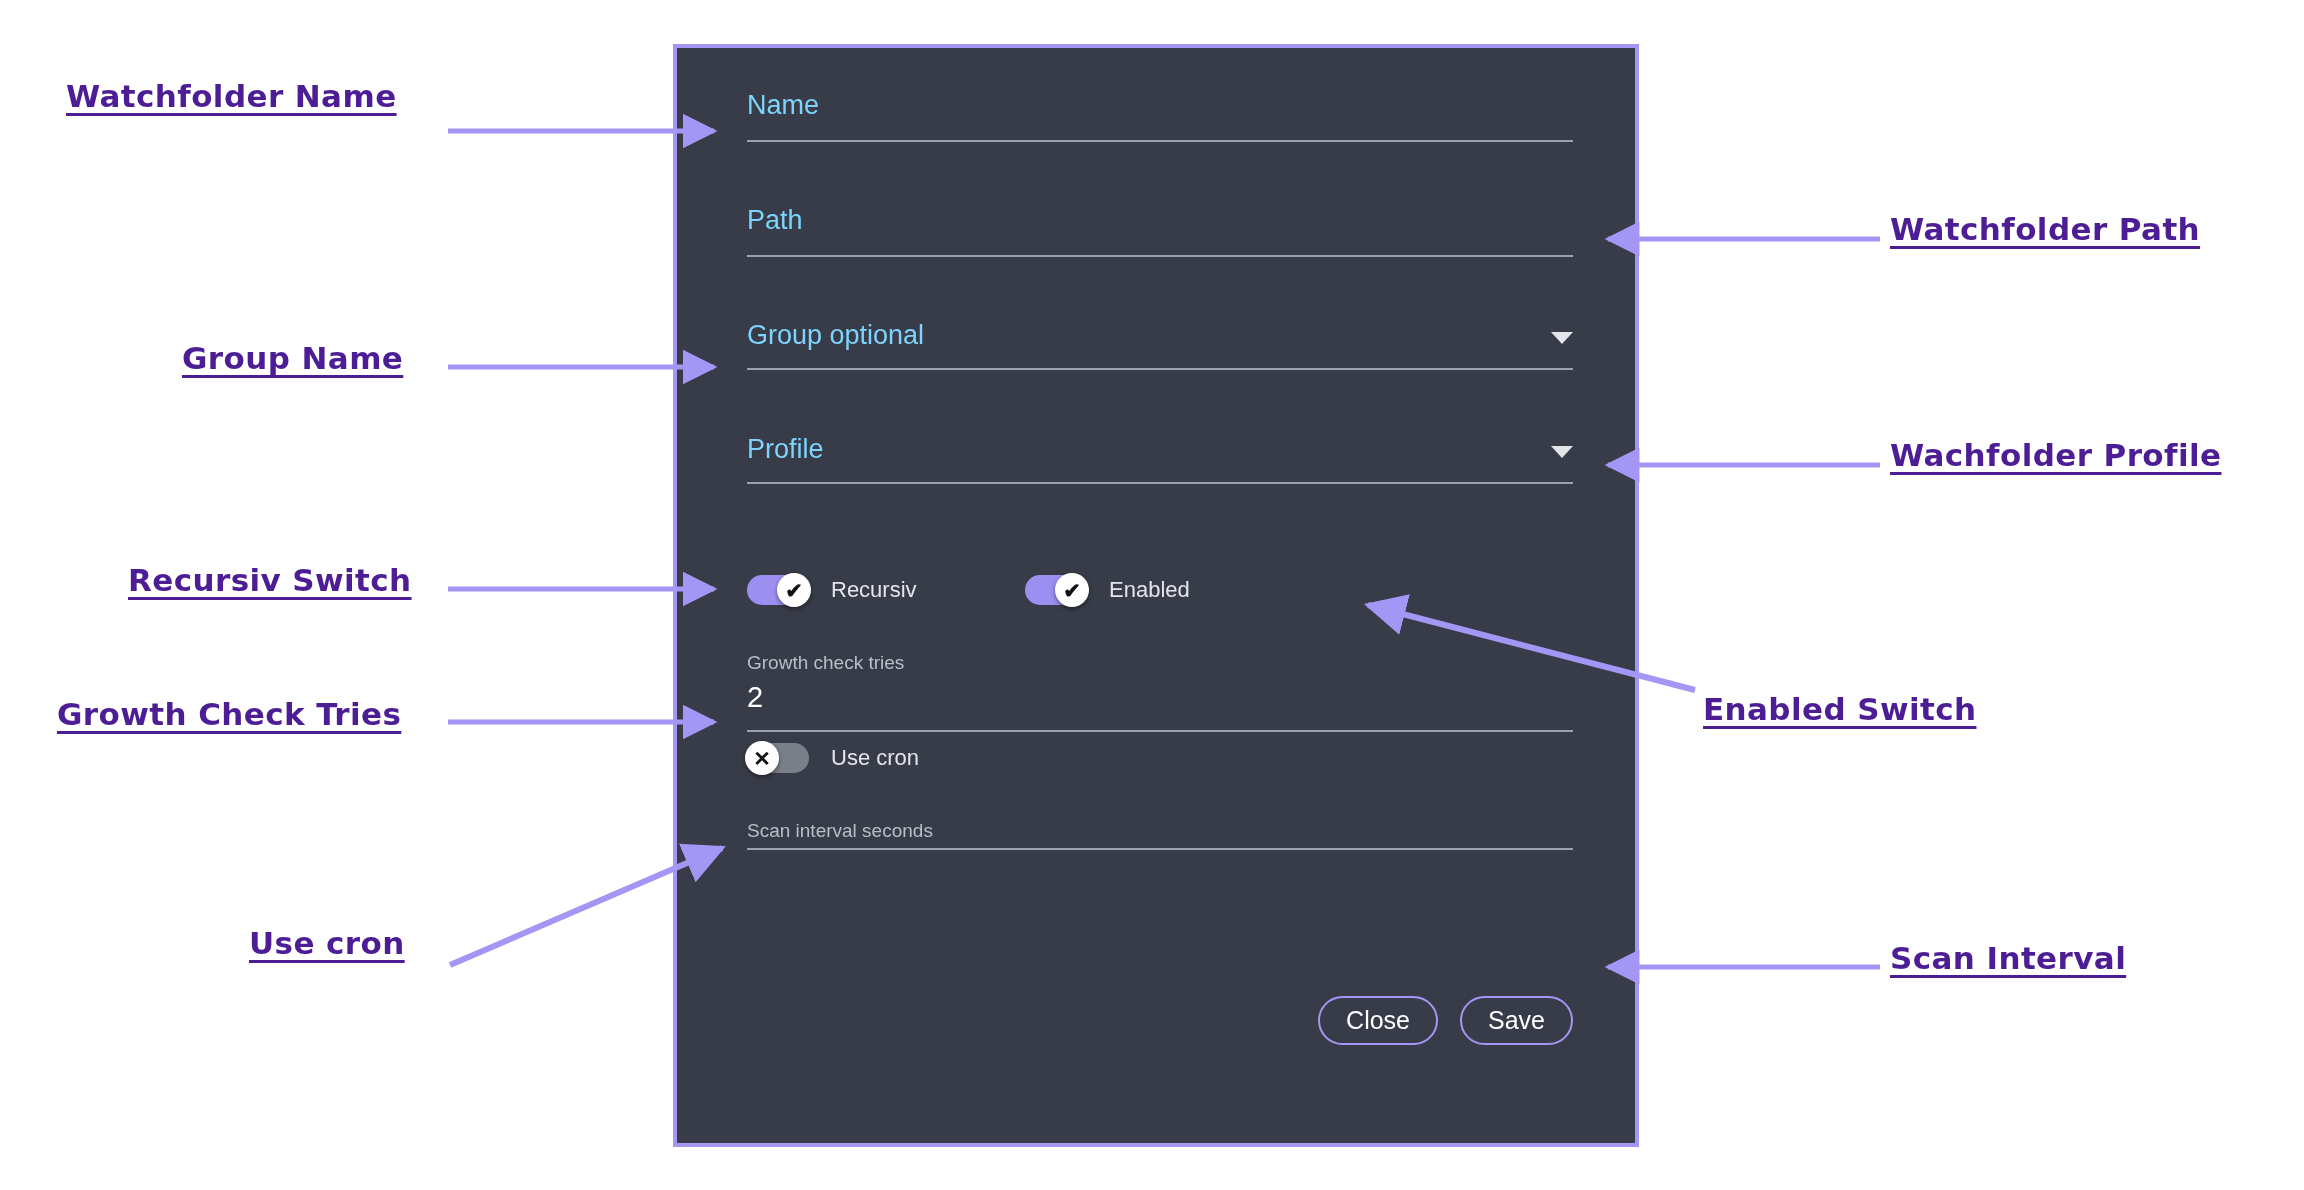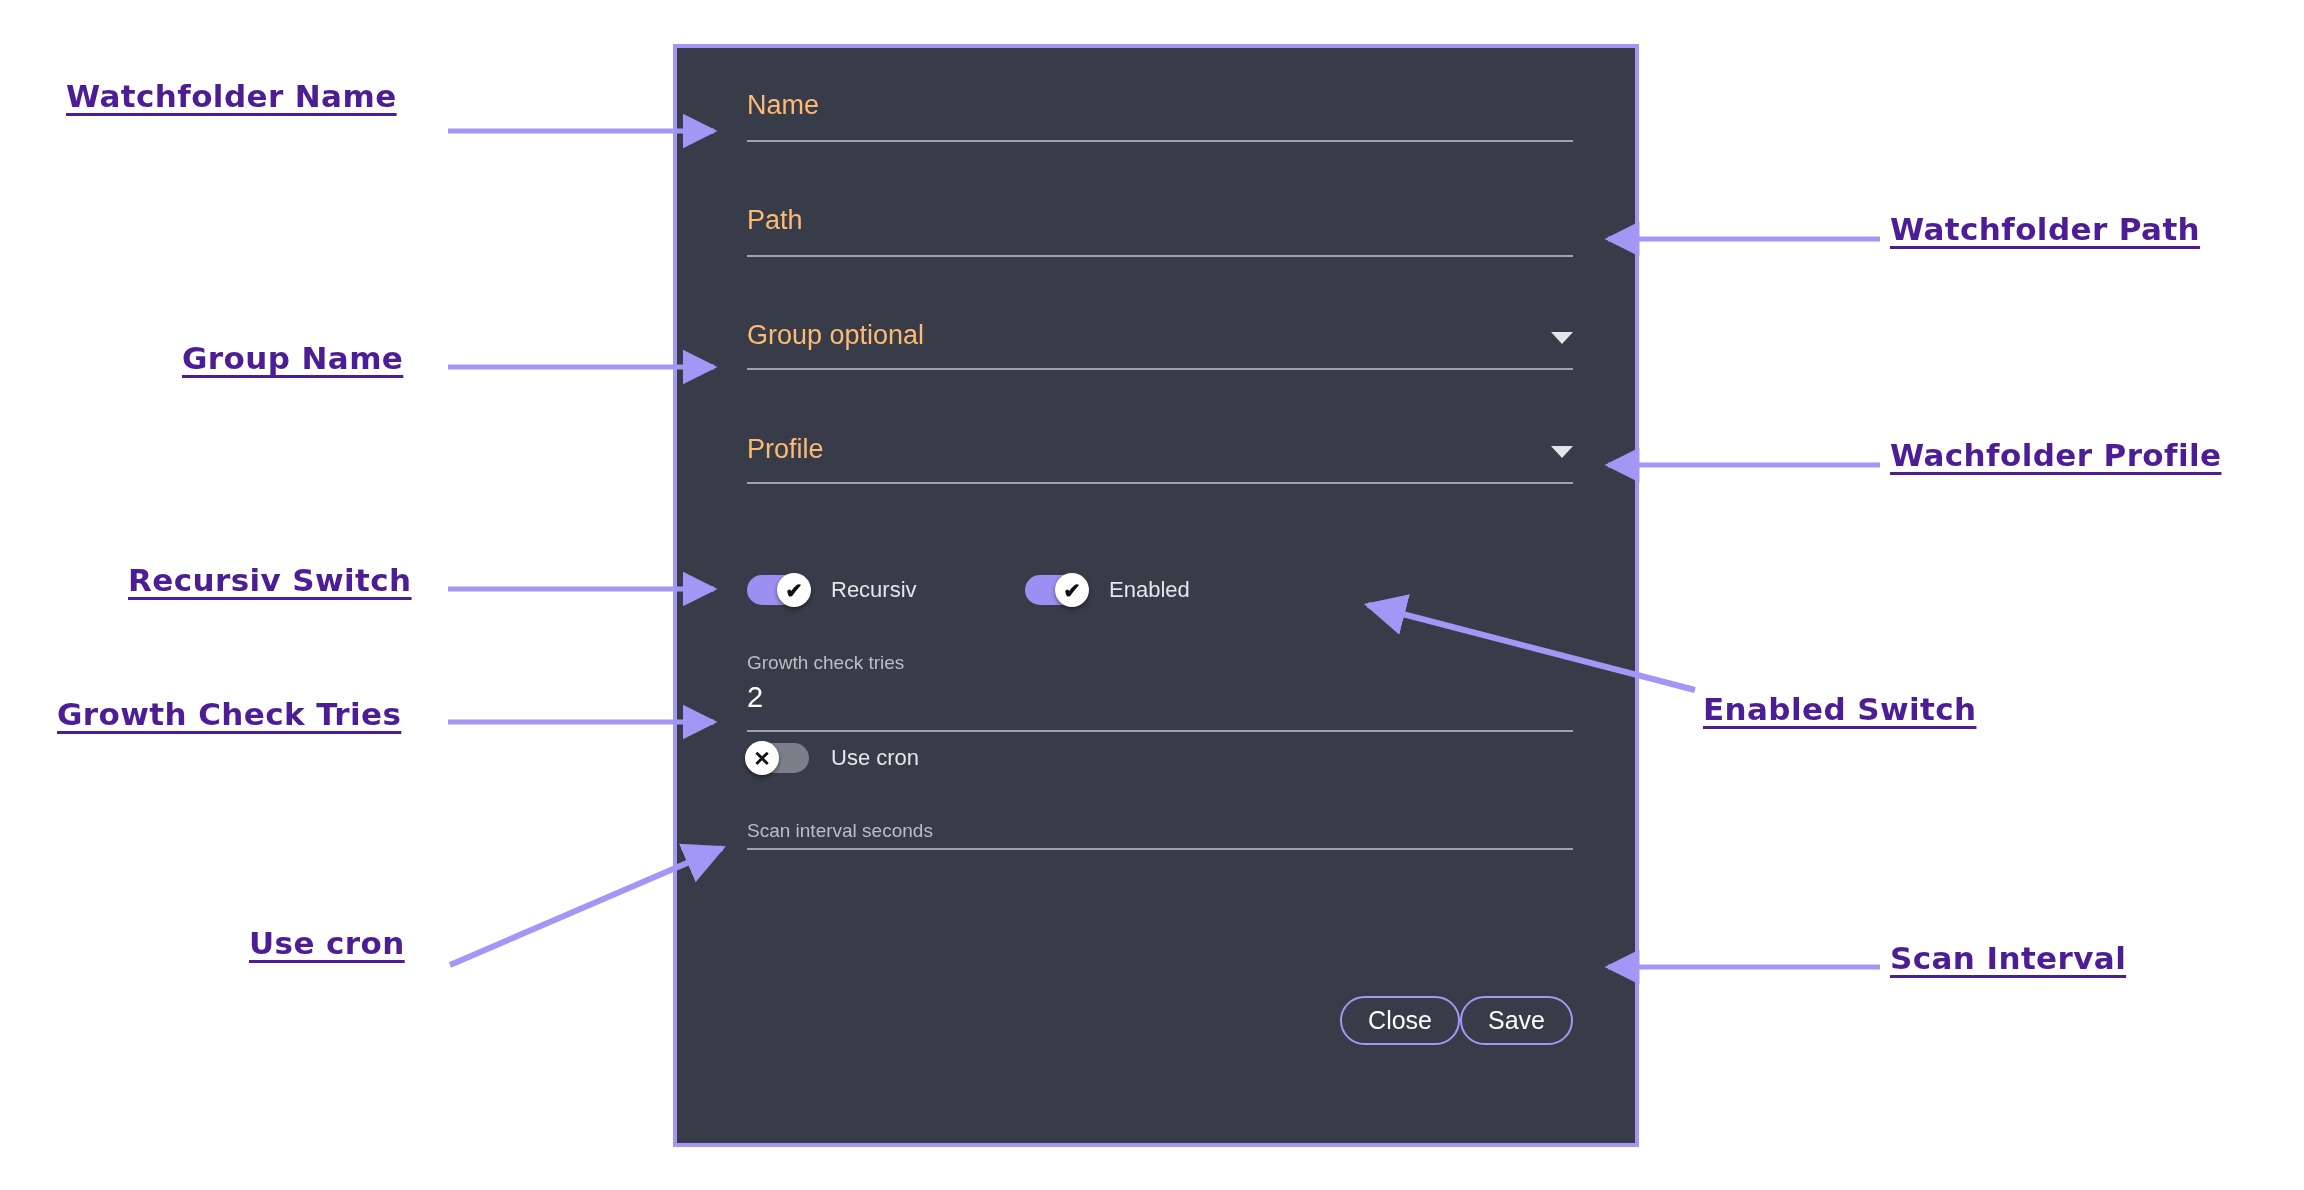--- a/index.html
+++ b/index.html
@@ -59,21 +59,21 @@
     padding: 0 70px;
   }
 
   
   .field {
     position: absolute;
     left: 70px;
     width: 826px;
   }
   .field .fld-placeholder {
-    color: #fdba74;
+    color: #7dd3fc;
     font-size: 27px;
     font-family: "Liberation Sans", sans-serif;
     line-height: 30px;
     display: block;
     padding-bottom: 20px;
   }
   .field .fld-rule {
     display: block;
     height: 2px;
     background: #9ba1ad;
@@ -153,20 +153,21 @@
     white-space: nowrap;
   }
 
   
   #dialog-actions {
     position: absolute;
     left: 70px;
     width: 826px;
     display: flex;
     justify-content: flex-end;
+    gap: 22px;
   }
   .pill-btn {
     background: transparent;
     border: 2px solid #a396f5;
     border-radius: 26px;
     color: #ffffff;
     font-family: "Liberation Sans", sans-serif;
     font-size: 25px;
     padding: 10px 26px;
     cursor: pointer;

